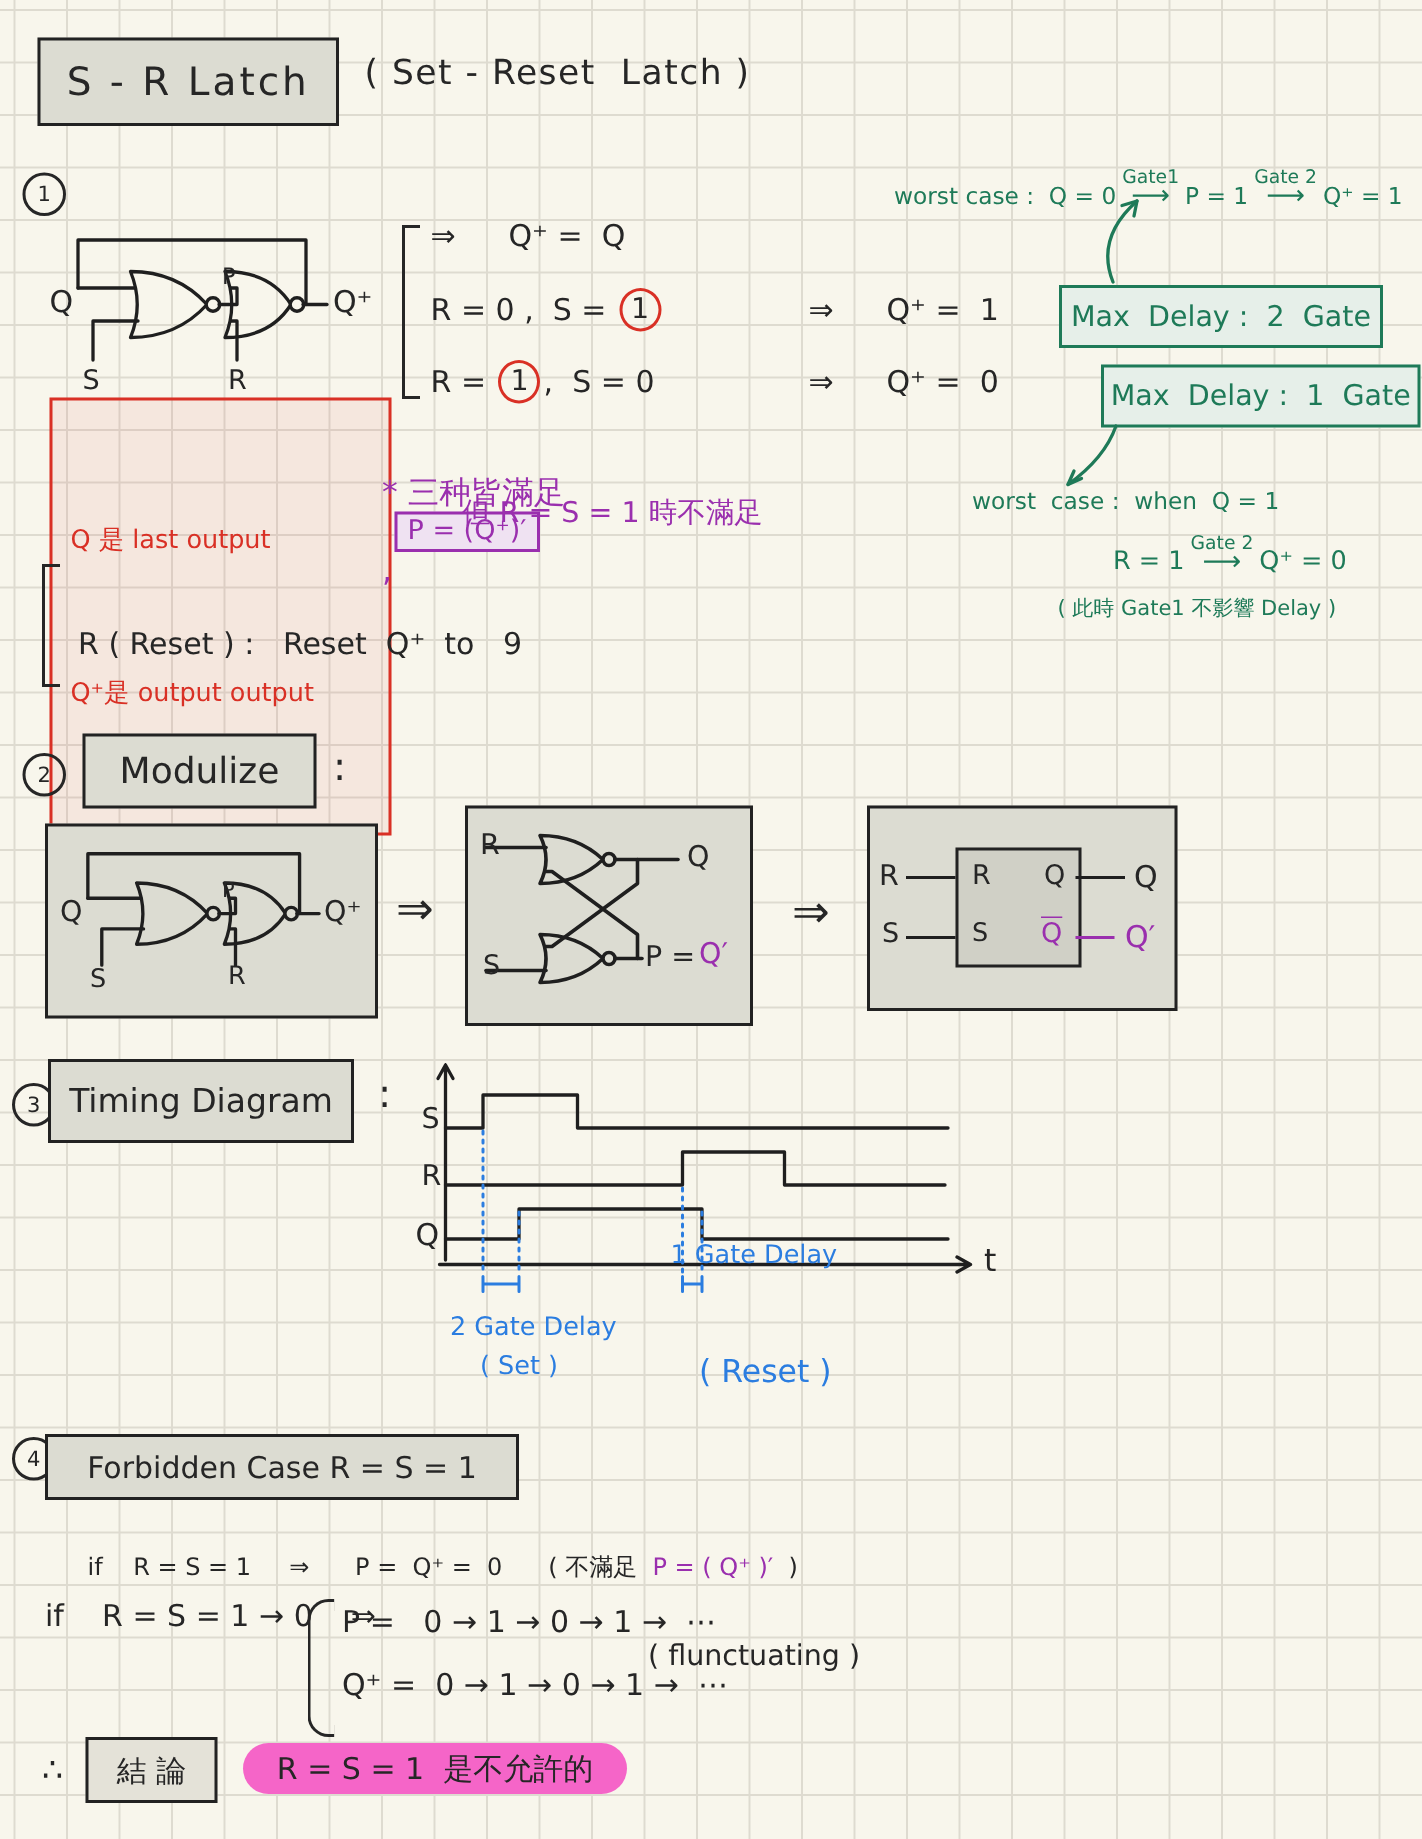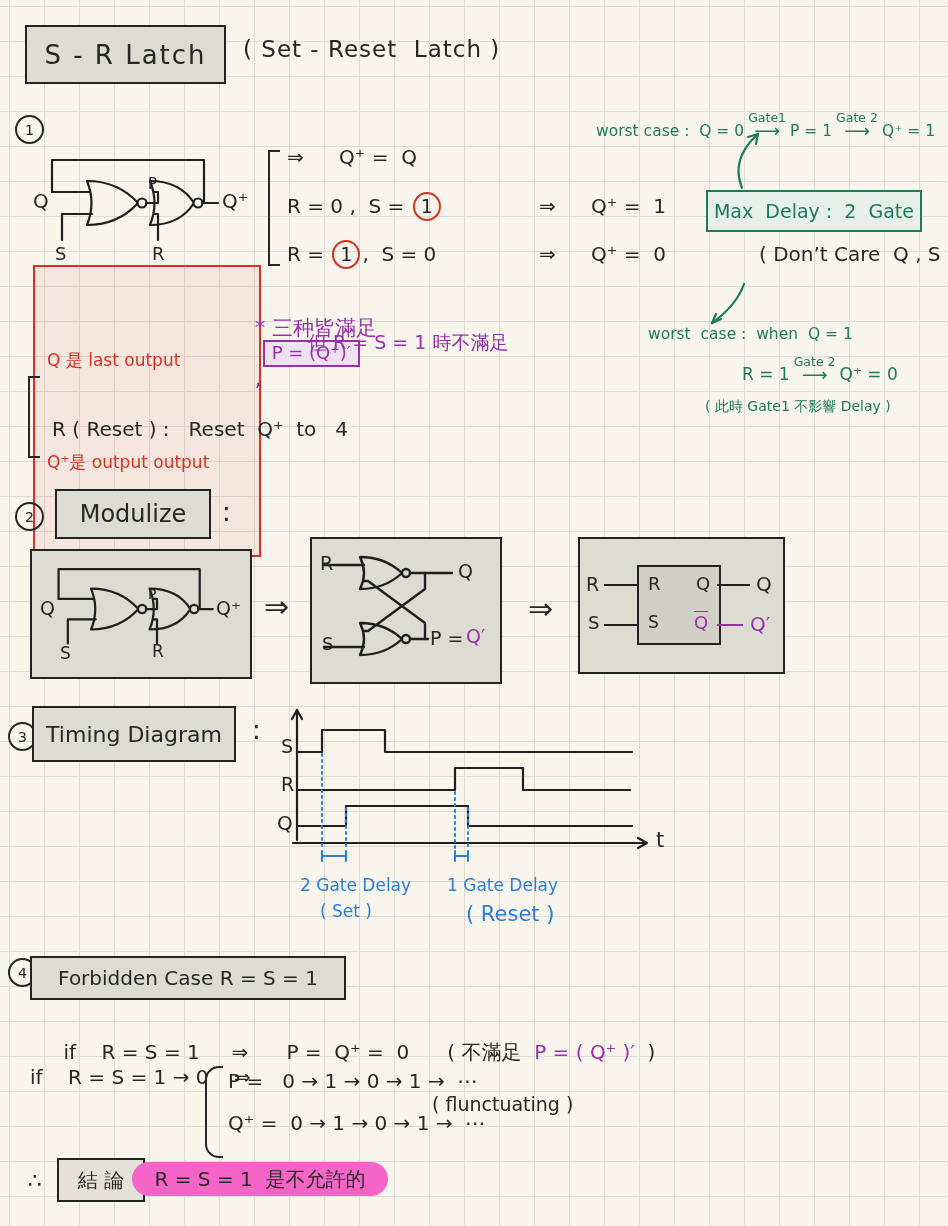--- a/index.html
+++ b/index.html
@@ -111,20 +111,21 @@
     </span>
     <span>P = 1</span>
     <span class="garr">
       <span class="gl">Gate 2</span>
       <span class="ga">⟶</span>
     </span>
     <span>Q⁺ = 1</span>
   </div>
 
   <div class="gbox" style="left:706px;top:190px;width:212px;height:38px;">Max  Delay :  2  Gate</div>
+  <div class="gbox" style="left:734px;top:243px;width:209px;height:38px;">Max  Delay :  1  Gate</div>
 
   <svg style="left:728px;top:130px;" width="56" height="60" viewBox="0 0 56 60">
     <g fill="none" stroke="#1e7a58" stroke-width="2.2" stroke-linecap="round">
       <path d="M14,58 C6,38 12,20 30,4"></path>
       <path d="M30,4 L20,7 M30,4 L28,14"></path>
     </g>
   </svg>
   <svg style="left:700px;top:281px;" width="52" height="46" viewBox="0 0 52 46">
     <g fill="none" stroke="#1e7a58" stroke-width="2.2" stroke-linecap="round">
       <path d="M44,3 C38,20 26,32 12,42"></path>
@@ -144,21 +145,21 @@
   <div class="t green" style="left:705px;top:398px;font-size:14px;">( 此時 Gate1 不影響 Delay )</div>
 
   <div class="t purple" style="left:228px;top:292px;font-size:21px;">
     <span>* 三种皆滿足</span>
     <span class="pbox" style="font-size:18px;margin-left:8px;">P = (Q⁺)′</span>
     <span>,</span>
   </div>
   <div class="t purple" style="left:308px;top:332px;font-size:19px;">但 R = S = 1 時不滿足</div>
 
   <div class="bracket" style="left:28px;top:376px;height:78px;"></div>
-  <div class="t" style="left:52px;top:418px;font-size:20px;">R ( Reset ) :   Reset  Q⁺  to   4</div>
+  <div class="t" style="left:52px;top:418px;font-size:20px;">R ( Reset ) :   Reset  Q⁺  to   9</div>
 
   <div class="circnum" style="left:15px;top:502px;">2</div>
   <div class="graybox" style="left:55px;top:489px;width:152px;height:46px;">
     <span style="font-size:24px;">Modulize</span>
   </div>
   <span class="t" style="left:222px;top:498px;font-size:26px;">:</span>
 
   <div class="graybox" style="left:30px;top:549px;width:218px;height:126px;background:#dcdcd2;"></div>
   <svg style="left:36px;top:558px;" width="190" height="104" viewBox="0 0 200 112">
     <g fill="none" stroke="#1f1f1f" stroke-width="2.4" stroke-linecap="round" stroke-linejoin="round">
@@ -244,39 +245,39 @@
       <path d="M47,156 H71 M47,151 V161 M71,151 V161"></path>
       <path d="M180,156 H193 M180,151 V161 M193,151 V161"></path>
     </g>
   </svg>
   <span class="t" style="left:281px;top:736px;font-size:19px;">S</span>
   <span class="t" style="left:281px;top:774px;font-size:19px;">R</span>
   <span class="t" style="left:277px;top:812px;font-size:20px;">Q</span>
   <span class="t" style="left:656px;top:828px;font-size:21px;">t</span>
   <span class="t blue" style="left:300px;top:876px;font-size:17px;">2 Gate Delay</span>
   <span class="t blue" style="left:320px;top:902px;font-size:17px;">( Set )</span>
-  <span class="t blue" style="left:447px;top:876px;font-size:17px;">1 Gate Delay</span>
+  <span class="t blue" style="left:447px;top:828px;font-size:17px;">1 Gate Delay</span>
   <span class="t blue" style="left:466px;top:902px;font-size:21px;">( Reset )</span>
 
   <div class="circnum" style="left:8px;top:958px;">4</div>
   <div class="graybox" style="left:30px;top:956px;width:312px;height:40px;">
     <span style="font-size:20px;">Forbidden  Case   R = S = 1</span>
   </div>
 
-  <div class="t" style="left:38px;top:1018px;font-size:20px;">
+  <div class="t" style="left:38px;top:1018px;font-size:16px;">
     <span>if    R = S = 1     ⇒      P =  Q⁺ =  0      ( 不滿足  </span><span class="purple">P = ( Q⁺ )′</span><span>  )</span>
   </div>
 
   <div class="t" style="left:30px;top:1066px;font-size:20px;">if    R = S = 1 → 0    ⇒</div>
   <div class="curly" style="left:205px;top:1066px;height:88px;"></div>
   <div class="t" style="left:228px;top:1070px;font-size:20px;">P =   0 → 1 → 0 → 1 →  ⋯</div>
   <div class="t" style="left:228px;top:1112px;font-size:20px;">Q⁺ =  0 → 1 → 0 → 1 →  ⋯</div>
   <div class="t" style="left:432px;top:1094px;font-size:19px;">( flunctuating )</div>
 
   <span class="t" style="left:28px;top:1168px;font-size:22px;">∴</span>
   <div class="graybox" style="left:57px;top:1158px;width:84px;height:40px;background:#e4e2d8;border-width:2px;">
     <span style="font-size:20px;">結 論</span>
   </div>
-  <div class="pill" style="left:132px;top:1162px;width:256px;height:34px;">
+  <div class="pill" style="left:162px;top:1162px;width:256px;height:34px;">
     <span style="font-size:20px;">R = S = 1  是不允許的</span>
   </div>
 
 </div>
 
 </body></html>

